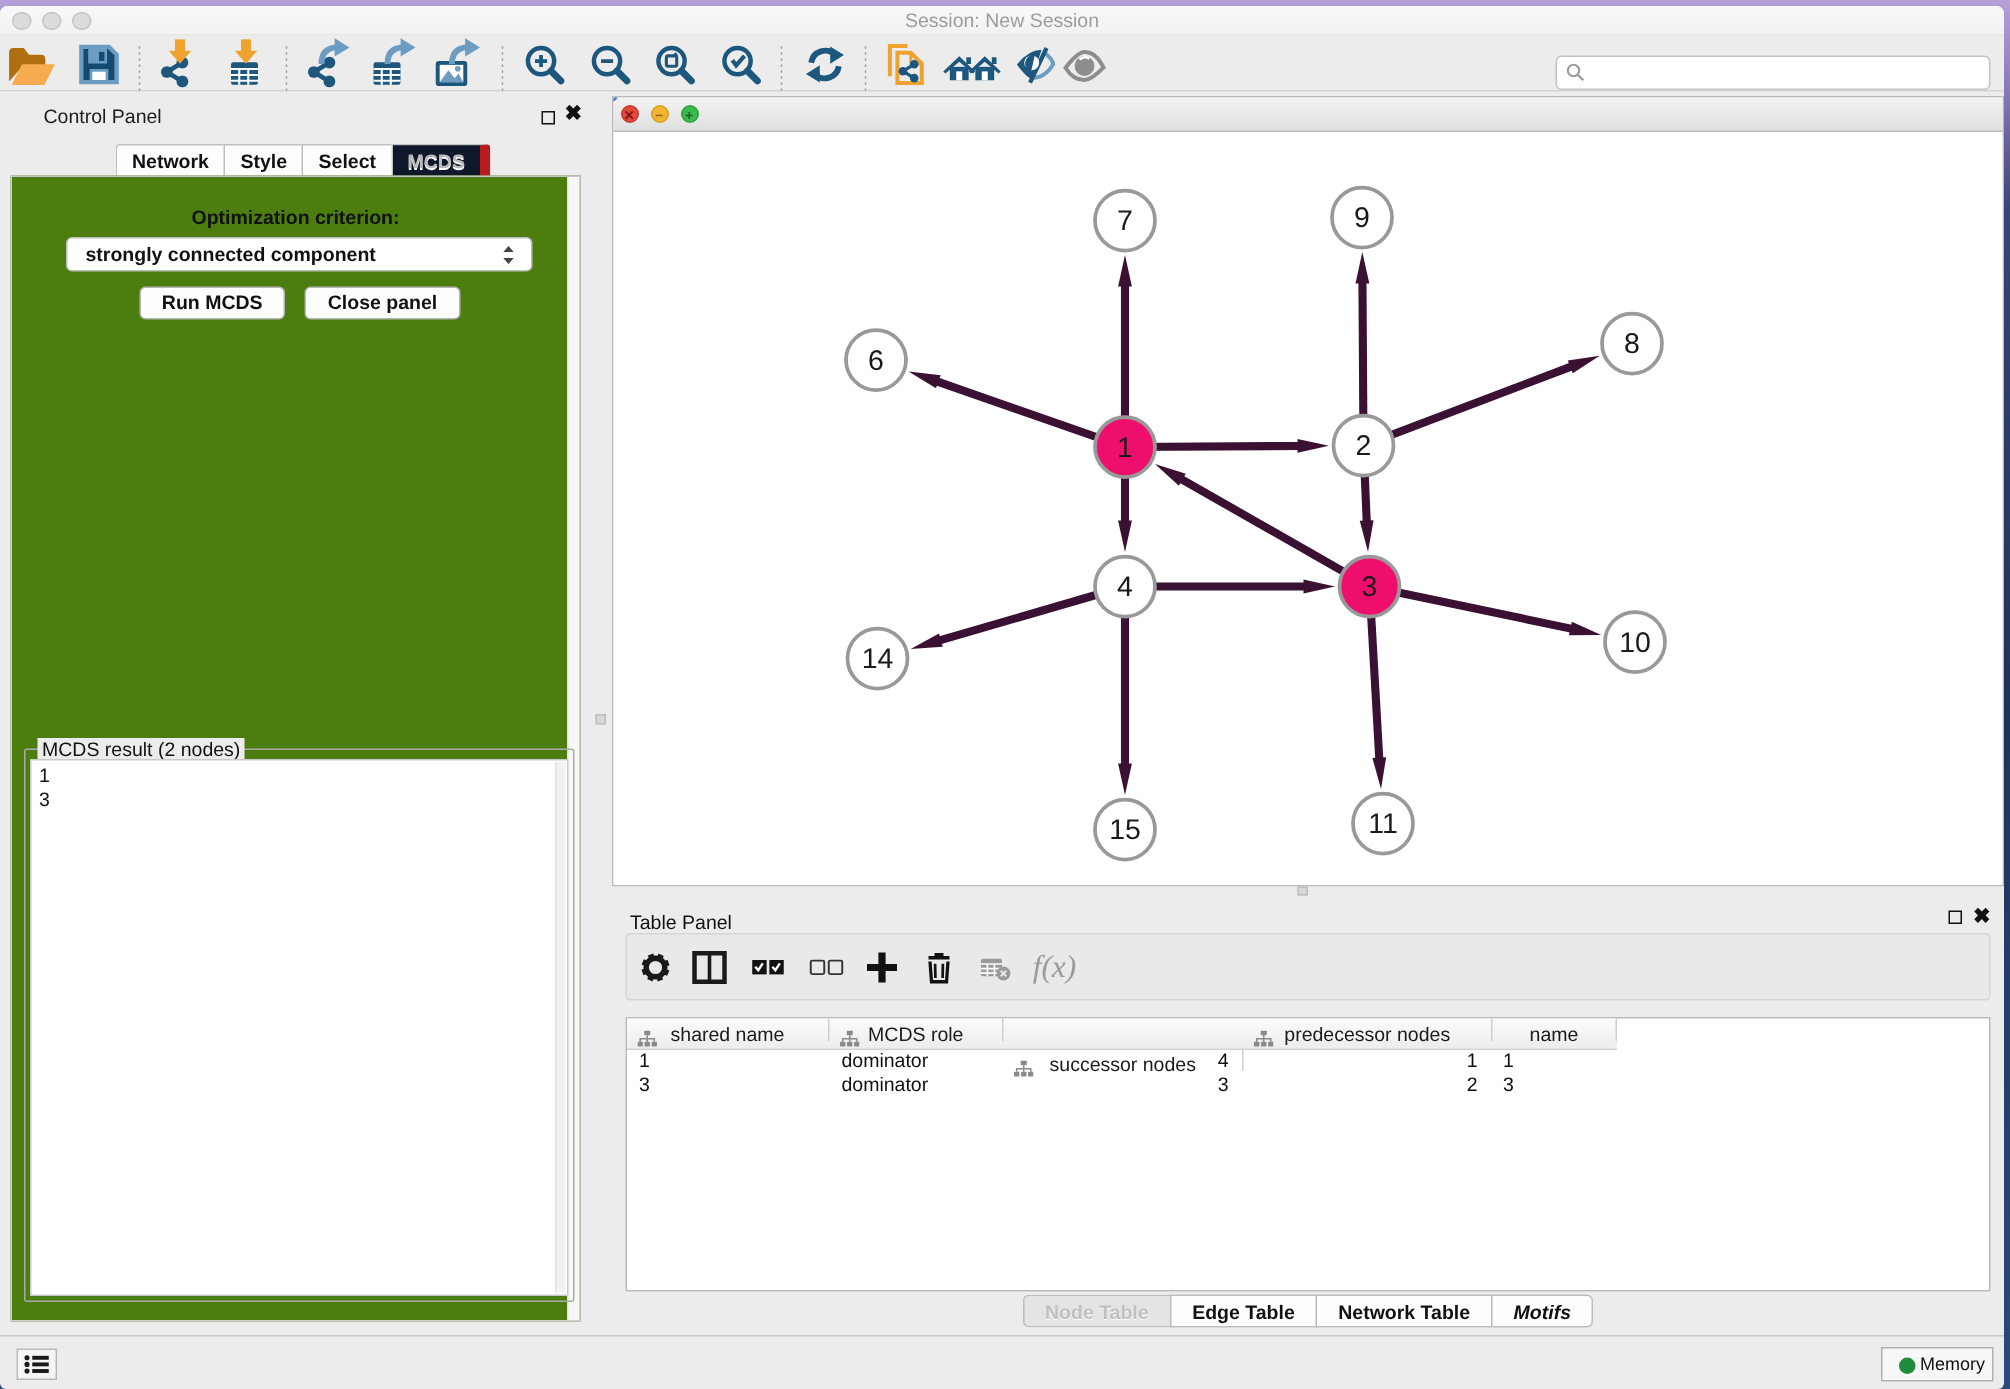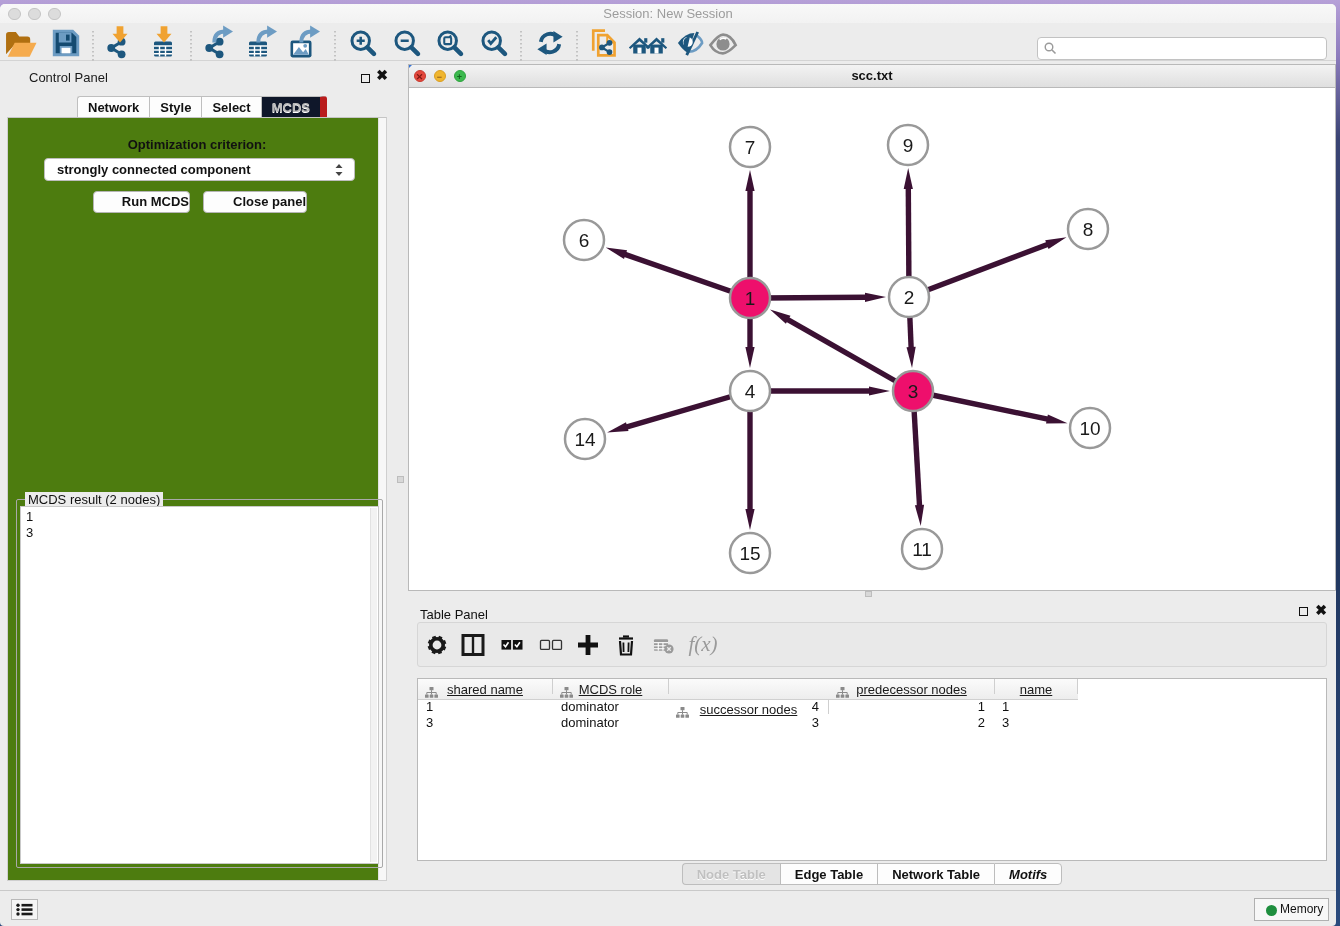--- a/index.html
+++ b/index.html
@@ -26,21 +26,21 @@
 .tab { float:left; height:22px; padding:0 10px; line-height:21px; font-weight:bold; background:#fdfdfd;
   border:1px solid #bfbfbf; border-right:none; font-size:13px; color:#111; }
 .tab:first-child { border-radius:3px 0 0 0; }
 .tab.sel { background:#0f172a; color:#b9b9b9; text-shadow:0 1px 0 #fff; border-radius:0 3px 0 0; border-right:7px solid #b91c1c; }
 .cp-inner { position:absolute; left:7px; top:56px; width:380px; height:764px;
   background:#4d7c0f; border:1px solid #cfcfcf; border-top:1px solid #c5c5c5; }
 .opt-label { position:absolute; top:19px; width:100%; text-align:center; font-size:13px; font-weight:bold; }
 .dropdown { position:absolute; left:36px; top:40px; width:311px; height:23px; background:#fff;
   border:1px solid #bdbdbd; border-radius:4px; line-height:21px; padding-left:12px; font-size:13px; font-weight:bold; }
 .btn { position:absolute; top:73px; height:22px; background:#fdfdfd; border:1px solid #b5b5b5;
-  border-radius:4px; text-align:right; line-height:20px; font-size:13px; font-weight:bold; }
+  border-radius:4px; text-align:center; line-height:20px; font-size:13px; font-weight:bold; }
 .group { position:absolute; left:8px; top:381px; width:367px; height:369px; border:1px solid #a9a9a9; border-radius:2px; }
 .group-legend { position:absolute; left:8px; top:-8px; background:#ececec; padding:0 3px; font-size:13px; }
 .group-area { position:absolute; left:3px; top:6px; right:3px; bottom:3px; background:#fff;
   border:1px solid #c9c9c9; font-size:13px; padding:2px 0 0 5px; line-height:16px; }
 .group-sb { position:absolute; right:1px; top:1px; width:7px; bottom:1px; background:#f2f2f2; border-left:1px solid #e2e2e2; }
 
 .vsplit { position:absolute; left:394px; top:57px; width:14px; height:829px; background:#ececec; }
 .vsplit .knob { position:absolute; left:3px; top:415px; width:7px; height:7px; background:#d8d8d8; border:1px solid #bdbdbd; }
 
 .netwin { position:absolute; left:408px; top:60px; width:928px; height:527px;
@@ -56,21 +56,21 @@
 .hsplit .knob { position:absolute; left:457px; top:0px; width:7px; height:6px; background:#d8d8d8; border:1px solid #bdbdbd; }
 
 .tablepanel { position:absolute; left:408px; top:594px; width:928px; height:292px; background:#ececec; }
 .tp-head { position:absolute; left:12px; top:9px; font-size:13px; }
 .tp-toolbar { position:absolute; left:9px; top:24px; right:9px; height:45px;
   background:#e9e9e9; border:1px solid #d6d6d6; border-radius:3px; }
 .tbl { position:absolute; left:9px; top:80px; width:910px; height:183px; background:#fff; border:1px solid #b9b9b9; }
 .tbl-header { position:absolute; left:0; top:0; height:21px; background:linear-gradient(#fbfbfb,#ededed);
   border-bottom:1px solid #d0d0d0; }
 .th { position:absolute; top:0; height:15px; border-right:1px solid #cfcfcf; text-align:center;
-  line-height:21px; font-size:13px; color:#1a1a1a;text-decoration:underline; }
+  line-height:21px; font-size:13px; color:#1a1a1a; }
 .row { position:absolute; left:0; height:16px; font-size:13px; line-height:16px; }
 .cell { position:absolute; top:0; height:16px; }
 
 .btabs { position:absolute; left:0; right:0; top:265px; height:23px; text-align:center; }
 .btab { display:inline-block; height:22px; padding:0 14px; line-height:21px; background:#fdfdfd;
   border:1px solid #bdbdbd; border-right:none; font-size:13px; font-weight:bold; color:#111; vertical-align:top; }
 .btab.first { border-radius:4px 0 0 4px; background:#e4e4e4; color:#c0c0c0; text-shadow:0 1px 0 #fff; }
 .btab.last { border-radius:0 4px 4px 0; border-right:1px solid #bdbdbd;font-style:italic; }
 
 .statusbar { position:absolute; left:0; top:886px; width:1336px; height:24px;
@@ -287,21 +287,20 @@
   <div class="vsplit">
       <div class="knob"></div>
     </div>
 
   <div class="netwin">
     <div class="net-tb">
         <div style="position:absolute;left:0;top:0;width:0;height:0;border-top:3px solid #3875d7;border-right:3px solid transparent;"></div>
       <div class="light" style="left:4.5px;background:#e4483d;border:1px solid #c63a30;color:#7e1712;">✕</div>
       <div class="light" style="left:24.5px;background:#f0b52e;border:1px solid #d99e23;color:#93601a;">−</div>
       <div class="light" style="left:44.5px;background:#3cb94e;border:1px solid #2ea33f;color:#14641f;">+</div>
-      <div class="net-title">scc.txt</div>
     </div>
     <div class="canvas">
       <svg width="926" height="502" font-family="Liberation Sans, sans-serif">
       <g stroke="#3b1133" stroke-width="5.4" fill="#3b1133">
 <line x1="341.0" y1="209.0" x2="341.0" y2="100.0"></line>
 <polygon stroke="none" points="341.0,81.0 345.6,102.0 336.4,102.0"></polygon>
 <line x1="341.0" y1="209.0" x2="214.6" y2="164.9"></line>
 <polygon stroke="none" points="196.7,158.6 218.1,161.2 215.0,169.9"></polygon>
 <line x1="341.0" y1="209.0" x2="458.0" y2="208.3"></line>
 <polygon stroke="none" points="477.0,208.1 456.0,212.9 456.0,203.7"></polygon>

